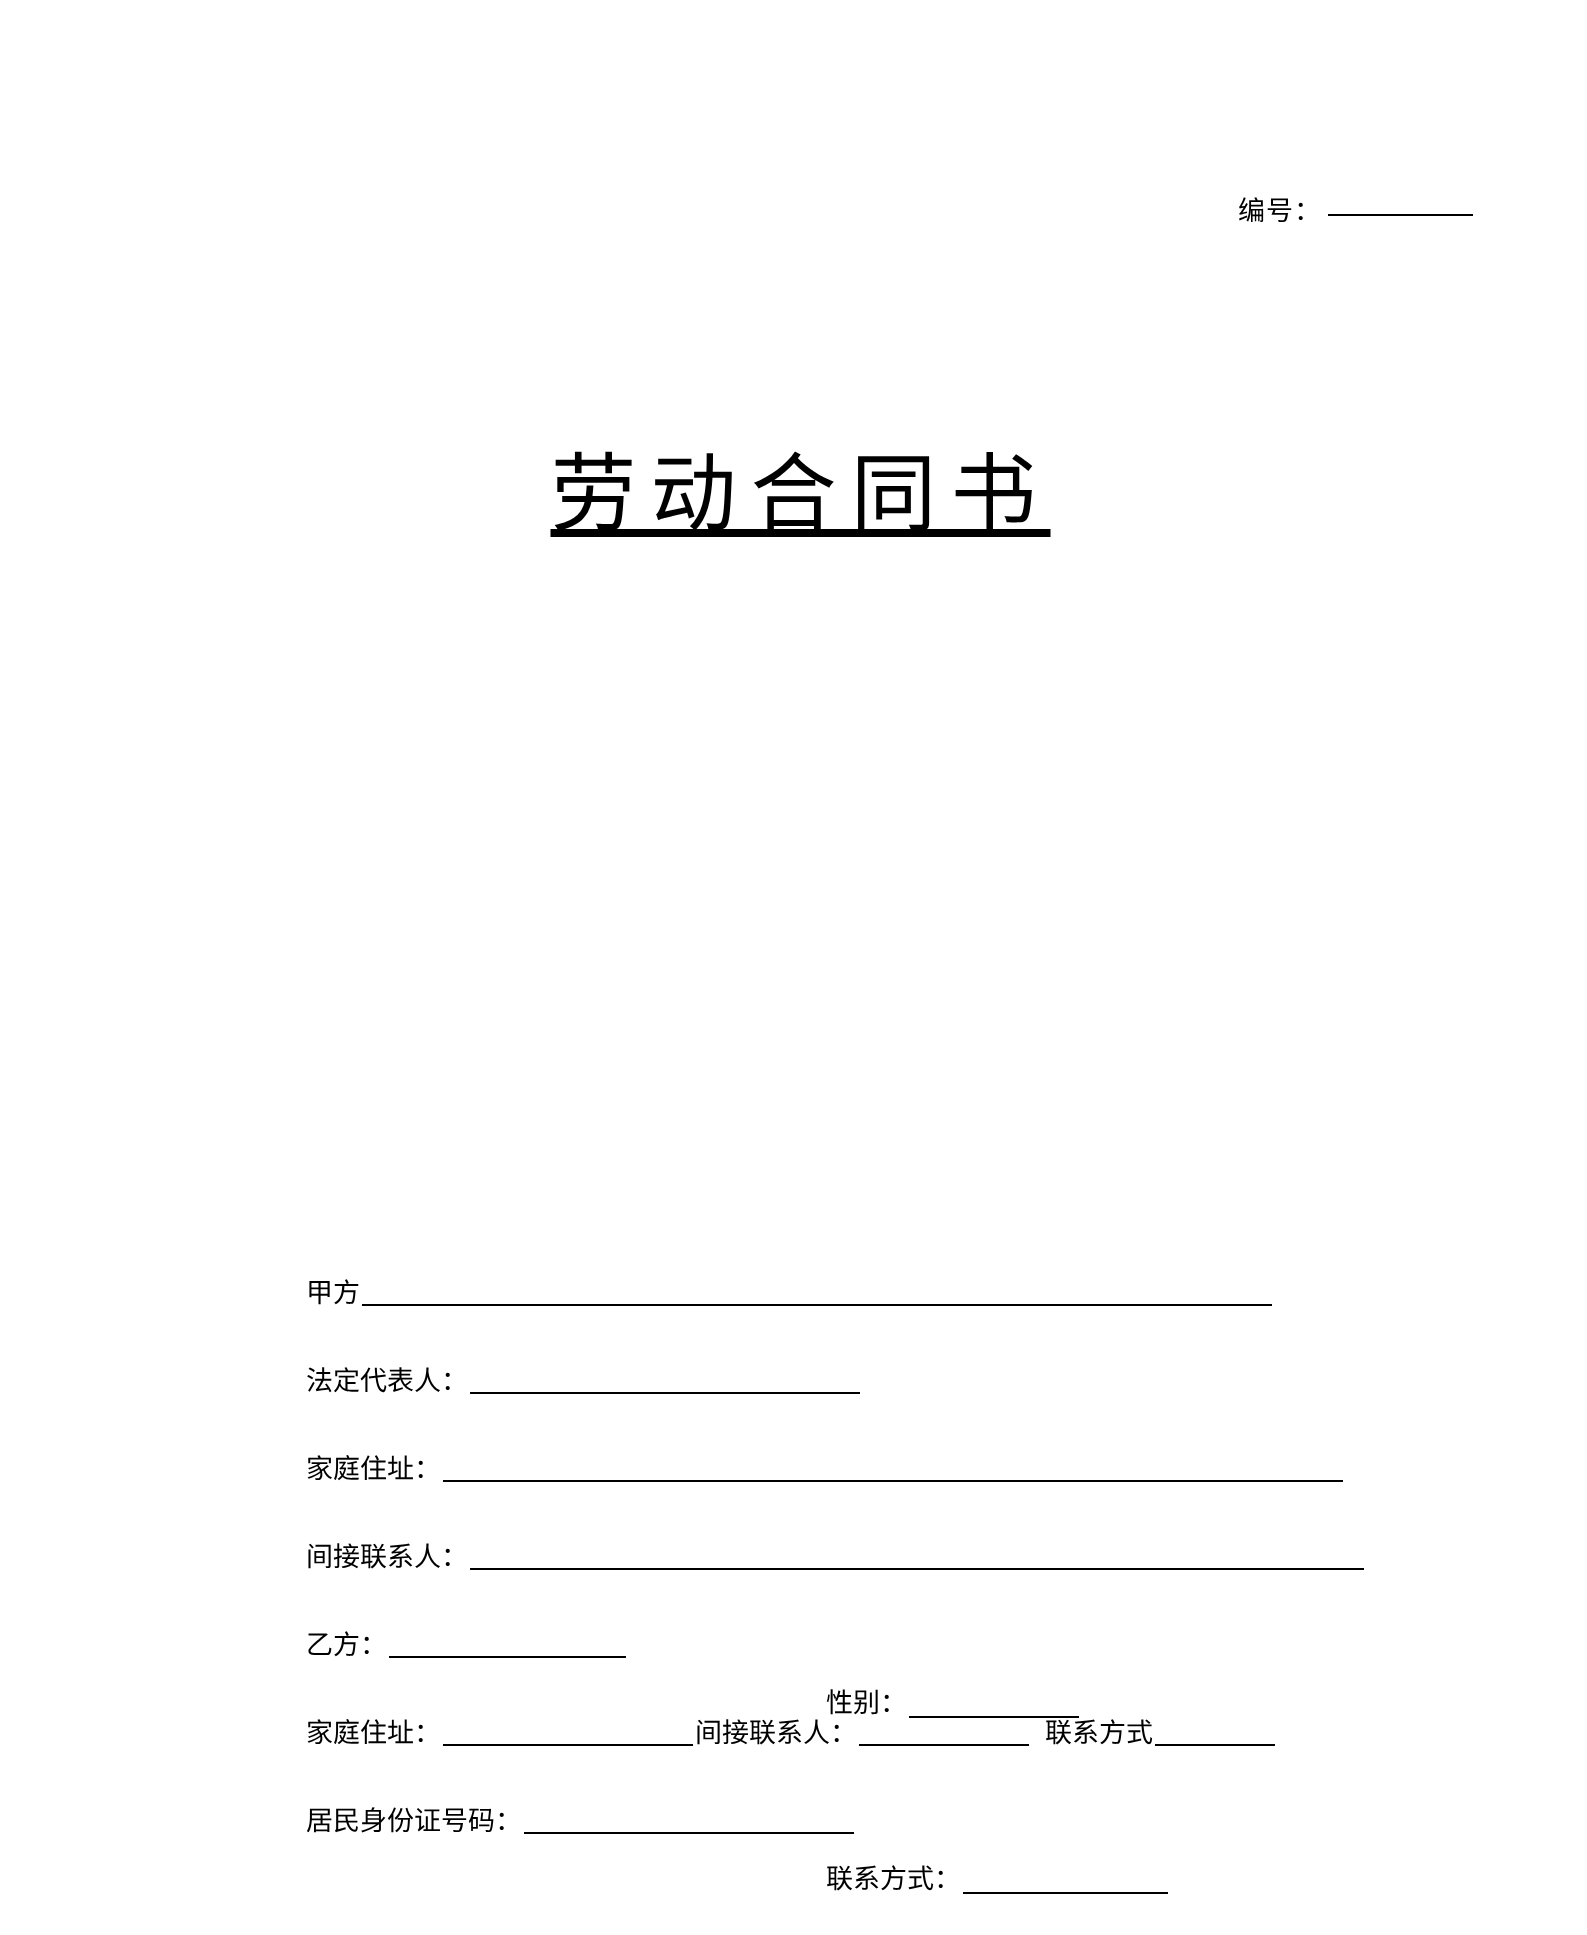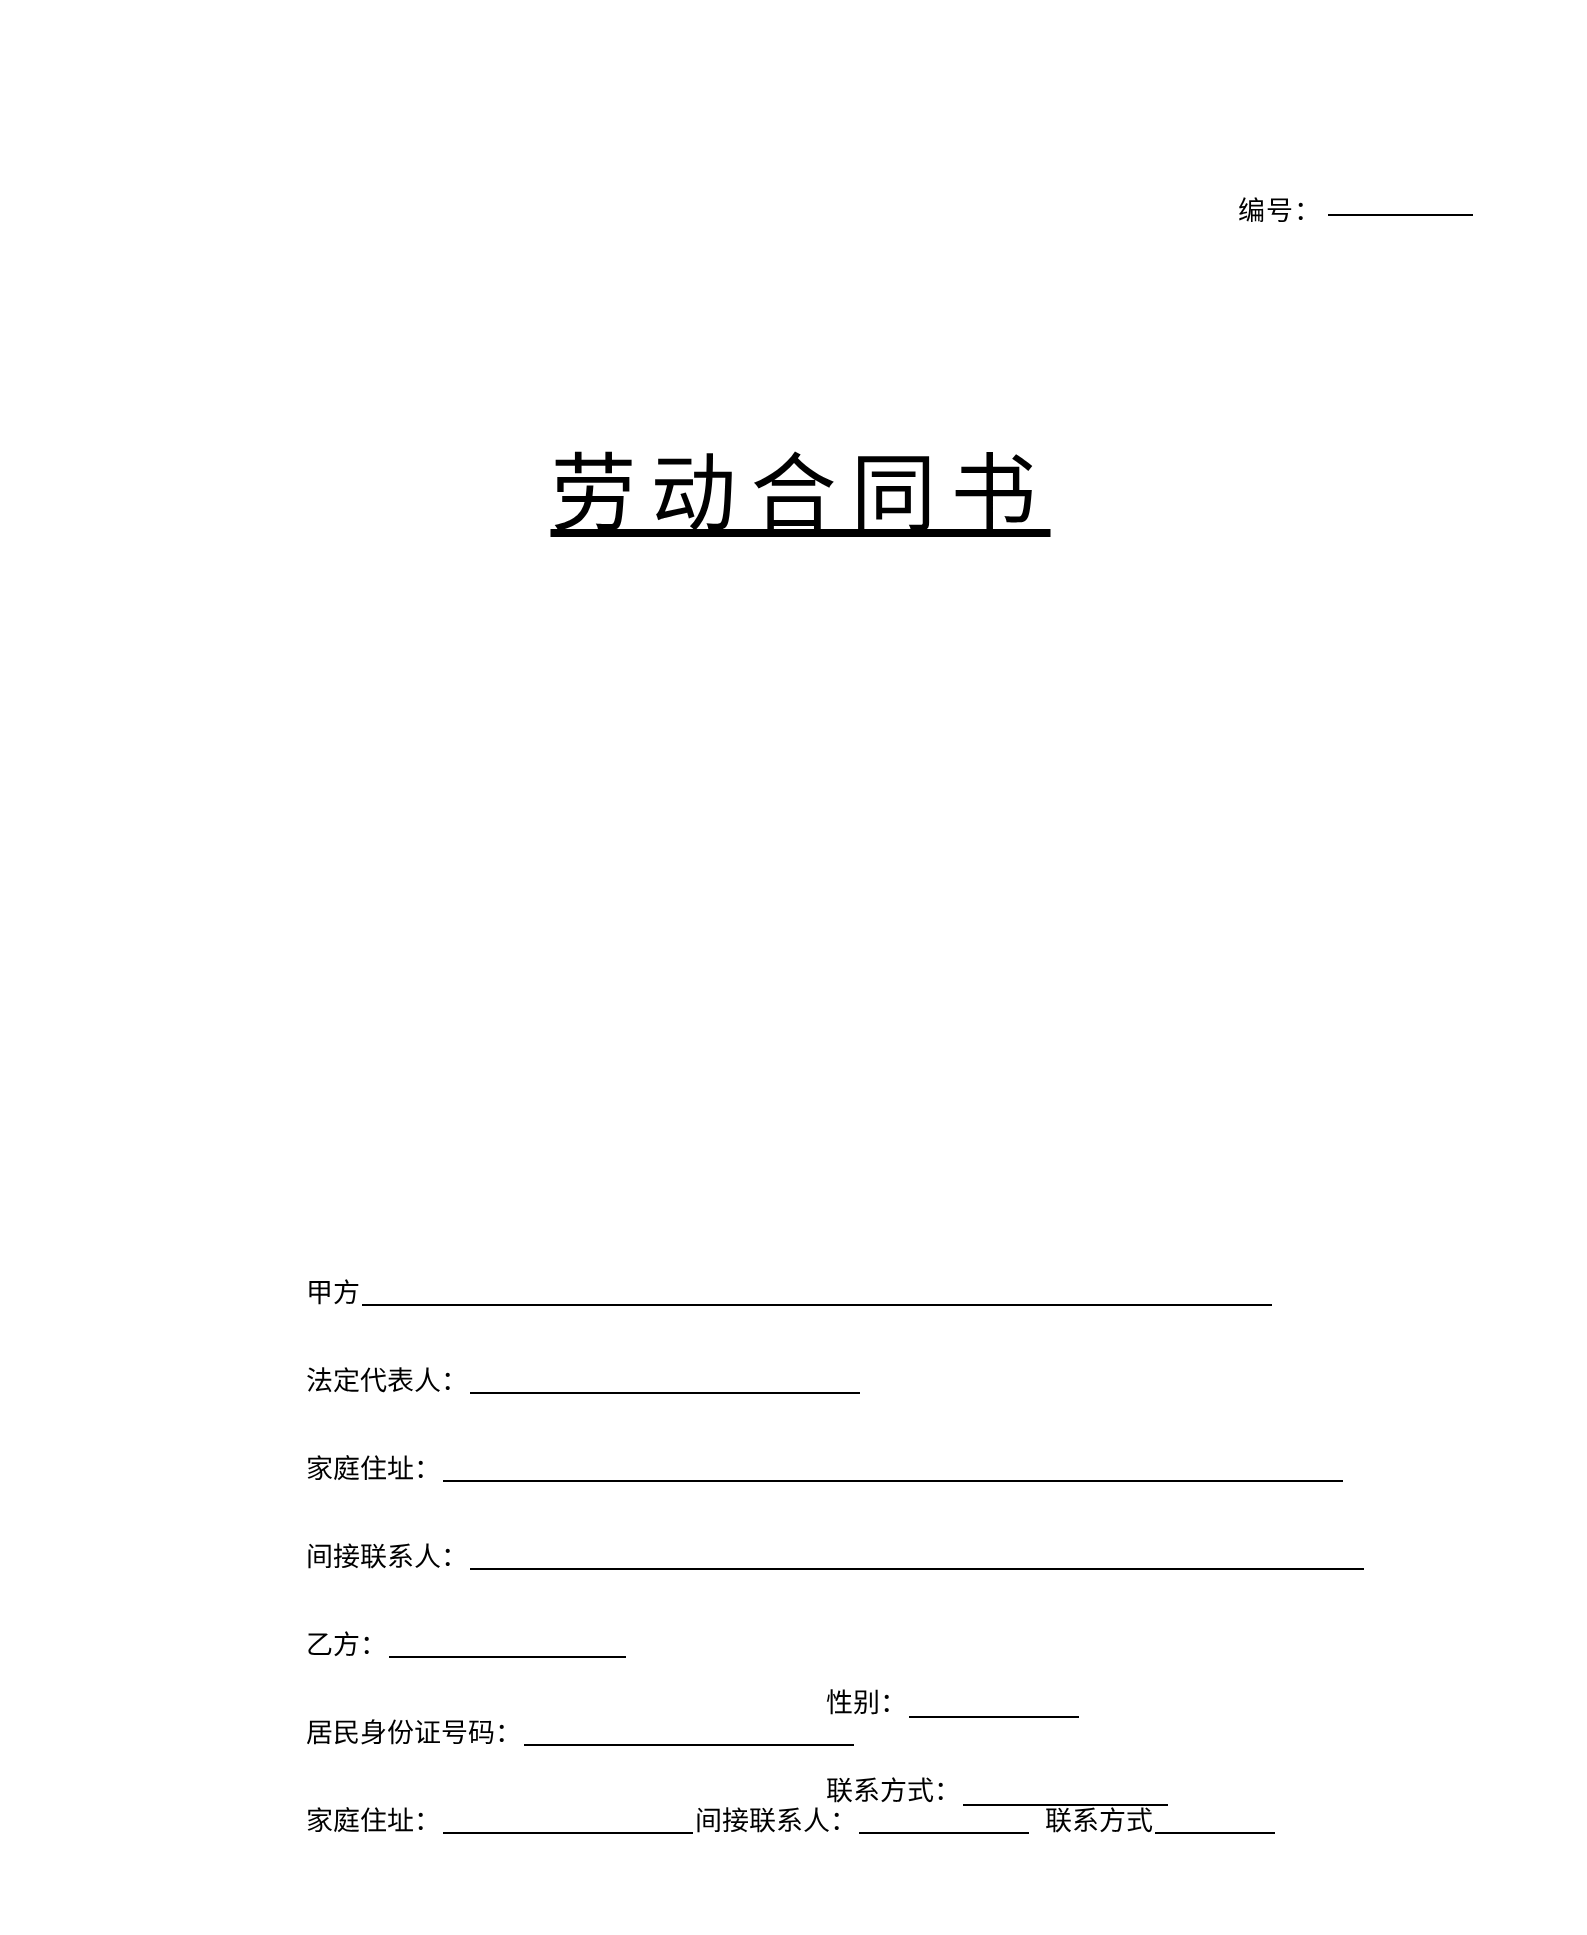--- a/index.html
+++ b/index.html
@@ -149,36 +149,36 @@
     <div class="field-row">
       <span class="lbl">乙方：</span>
       <span class="ul w-yi"></span>
       <span class="col-right">
         <span class="lbl">性别：</span>
         <span class="ul w-sex"></span>
       </span>
     </div>
 
     <div class="field-row">
-      <span class="lbl">居民身份证号码：</span>
-      <span class="ul w-id"></span>
-      <span class="col-right r2">
-        <span class="lbl">联系方式：</span>
-        <span class="ul w-tel"></span>
-      </span>
-    </div>
-
-    <div class="field-row">
       <span class="lbl">家庭住址：</span>
       <span class="ul w-home"></span>
       <span class="lbl">间接联系人：</span>
       <span class="ul w-ind"></span>
       <span class="gap-sm"></span>
       <span class="lbl">联系方式</span>
       <span class="ul w-tel2"></span>
+    </div>
+
+    <div class="field-row">
+      <span class="lbl">居民身份证号码：</span>
+      <span class="ul w-id"></span>
+      <span class="col-right r2">
+        <span class="lbl">联系方式：</span>
+        <span class="ul w-tel"></span>
+      </span>
     </div>
 
     <div class="field-row">
 
       <span class="gap-sm"></span>
 
     </div>
 
   </div>
 </div>

